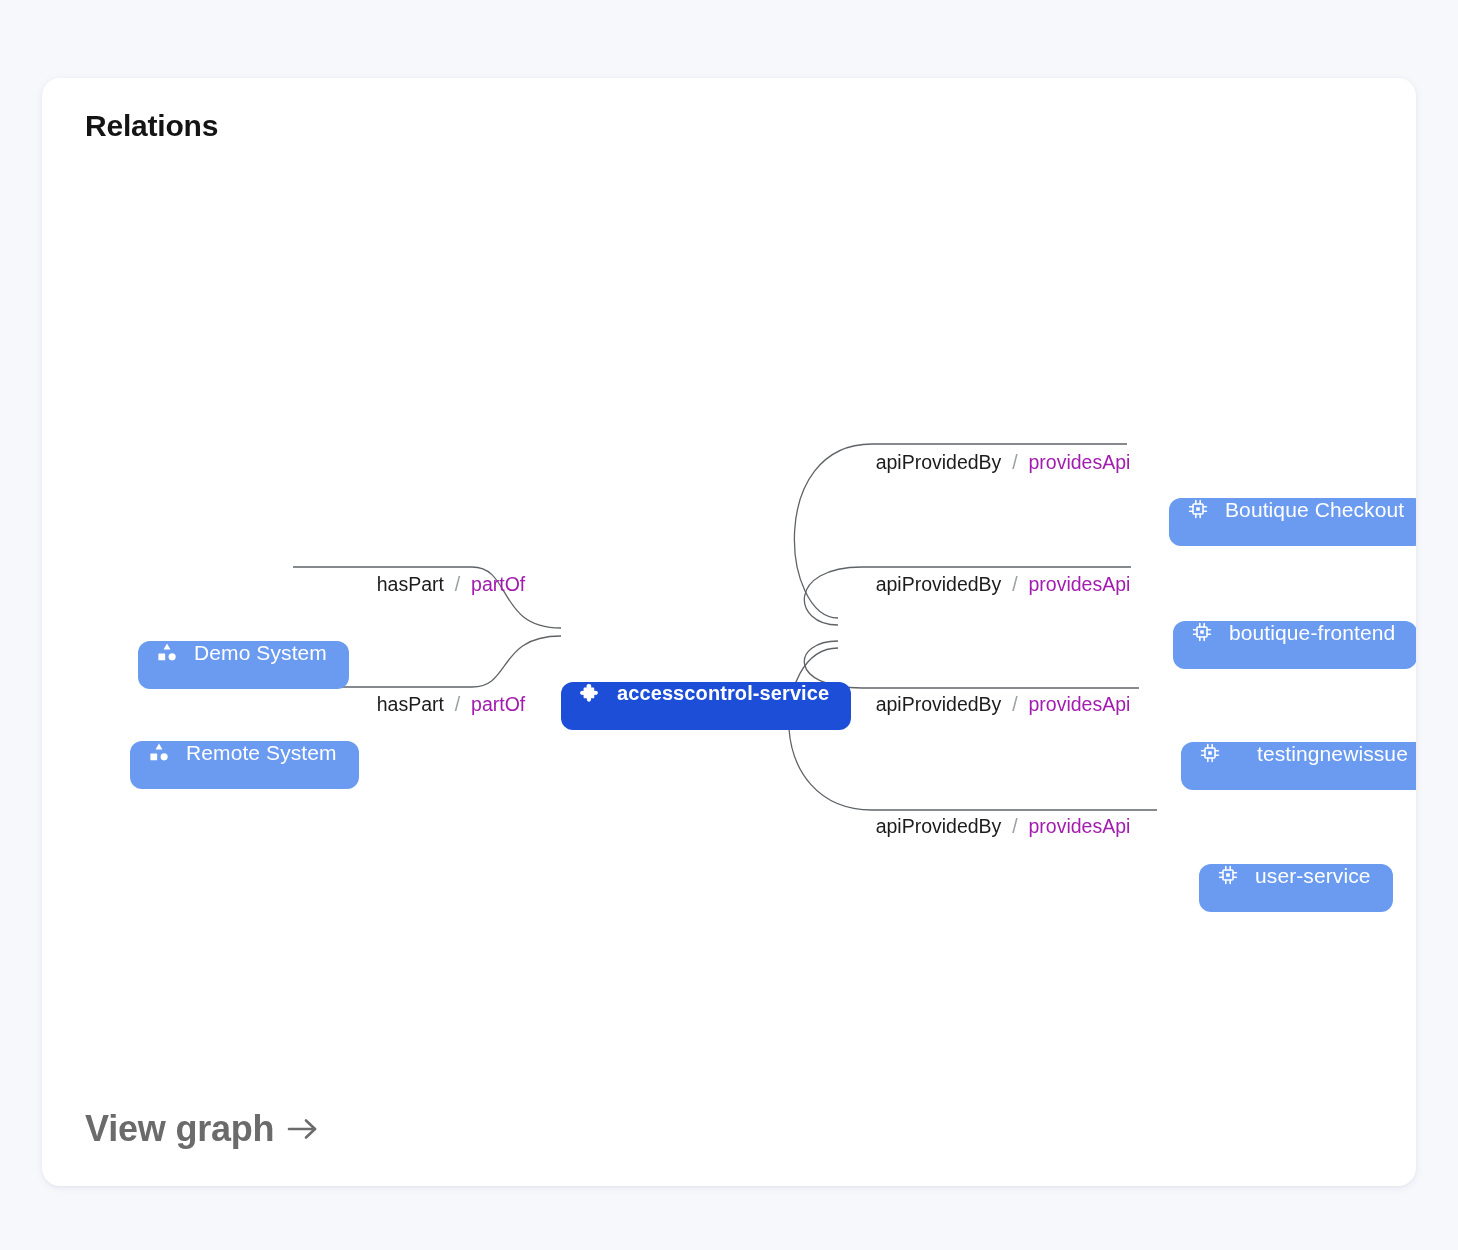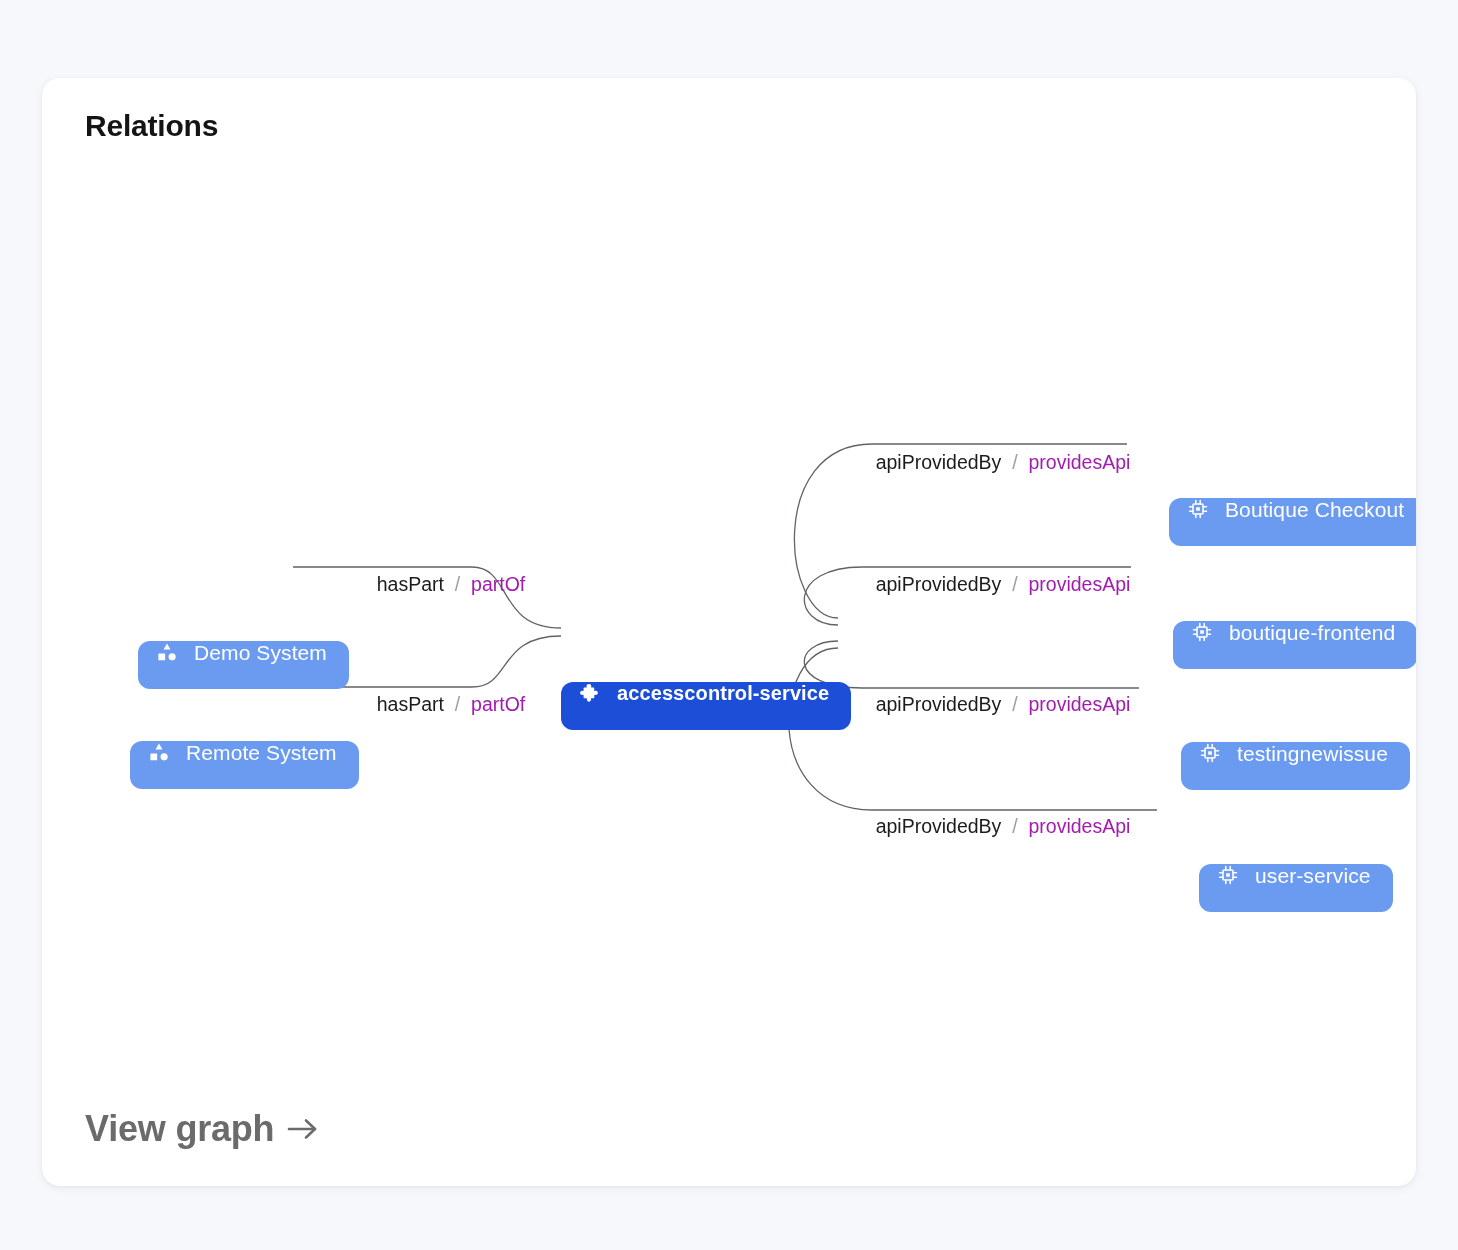--- a/index.html
+++ b/index.html
@@ -177,21 +177,21 @@
         <span class="nicon">
           <svg width="22" height="22" viewBox="0 0 24 24" fill="none" stroke="#ffffff" stroke-width="1.7">
             <rect x="6.5" y="6.5" width="11" height="11" rx="1.4"></rect>
             <rect x="10" y="10" width="4" height="4" rx="0.6" fill="#ffffff" stroke="none"></rect>
             <path d="M9.6 2.8v3.7M14.4 2.8v3.7M9.6 17.5v3.7M14.4 17.5v3.7M2.8 9.6h3.7M2.8 14.4h3.7M17.5 9.6h3.7M17.5 14.4h3.7" stroke-linecap="round"></path>
           </svg>
         </span>
         <span class="nlabel">boutique-frontend</span>
       </div>
 
-      <div class="node blue" style="left:1139px; top:664px;">
+      <div class="node blue" style="left:1139px; top:664px;gap:20px;">
         <span class="nicon">
           <svg width="22" height="22" viewBox="0 0 24 24" fill="none" stroke="#ffffff" stroke-width="1.7">
             <rect x="6.5" y="6.5" width="11" height="11" rx="1.4"></rect>
             <rect x="10" y="10" width="4" height="4" rx="0.6" fill="#ffffff" stroke="none"></rect>
             <path d="M9.6 2.8v3.7M14.4 2.8v3.7M9.6 17.5v3.7M14.4 17.5v3.7M2.8 9.6h3.7M2.8 14.4h3.7M17.5 9.6h3.7M17.5 14.4h3.7" stroke-linecap="round"></path>
           </svg>
         </span>
         <span class="nlabel">testingnewissue</span>
       </div>
 

